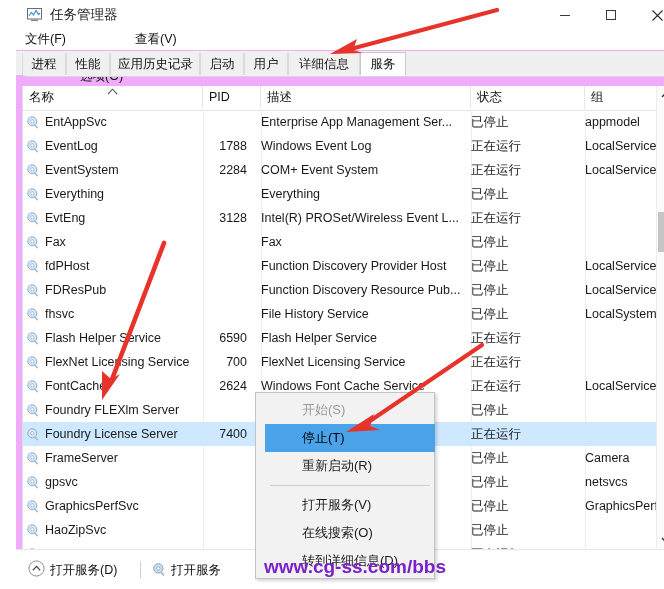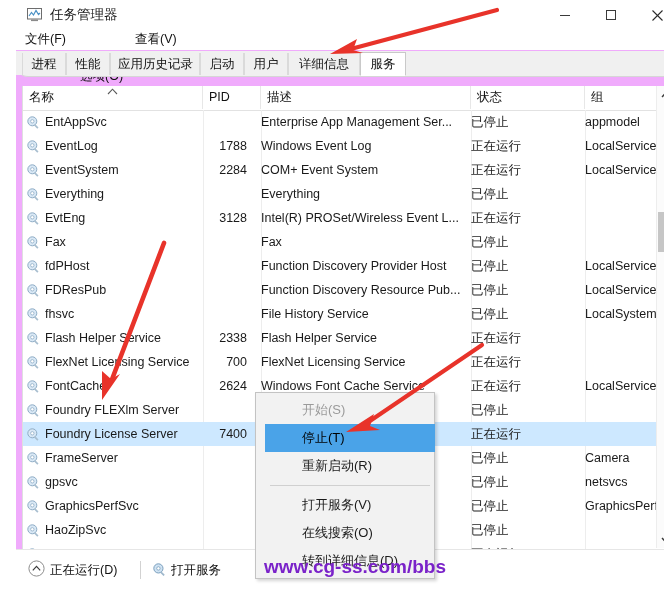--- a/index.html
+++ b/index.html
@@ -516,21 +516,21 @@
           <span class="cell c-stat">已停止</span>
           <span class="cell c-group">LocalSystem...</span>
         </div>
         <div class="row" style="top: 216px;">
           <span class="svc-icon"><svg width="15" height="15" viewBox="0 0 15 15">
               <circle cx="6.3" cy="6.3" r="4.5" fill="#d9e8f5" stroke="#8fadc6" stroke-width="1"></circle>
               <circle cx="6.3" cy="6.3" r="1.7" fill="#ffffff" stroke="#8fadc6" stroke-width="0.8"></circle>
               <rect x="9.1" y="9.1" width="4.8" height="1.7" transform="rotate(45 9.1 9.1)" fill="#a9bfd0"></rect>
             </svg></span>
           <span class="cell c-name">Flash Helper Service</span>
-          <span class="cell c-pid">2338</span>
+          <span class="cell c-pid">6590</span>
           <span class="cell c-desc">Flash Helper Service</span>
           <span class="cell c-stat">正在运行</span>
           <span class="cell c-group"></span>
         </div>
         <div class="row" style="top: 240px;">
           <span class="svc-icon"><svg width="15" height="15" viewBox="0 0 15 15">
               <circle cx="6.3" cy="6.3" r="4.5" fill="#d9e8f5" stroke="#8fadc6" stroke-width="1"></circle>
               <circle cx="6.3" cy="6.3" r="1.7" fill="#ffffff" stroke="#8fadc6" stroke-width="0.8"></circle>
               <rect x="9.1" y="9.1" width="4.8" height="1.7" transform="rotate(45 9.1 9.1)" fill="#a9bfd0"></rect>
             </svg></span>
@@ -664,21 +664,21 @@
       <div class="ctx-item"><span>转到详细信息(D)</span></div>
     </div>
 
   <div id="statusbar">
     <span id="fewer-details">
       <span class="chev">
         <svg width="17" height="17" viewBox="0 0 17 17">
           <circle cx="8.5" cy="8.5" r="7.6" fill="none" stroke="#8c8c8c" stroke-width="1"></circle>
           <polyline points="4.8,10.3 8.5,6.4 12.2,10.3" fill="none" stroke="#3c3c3c" stroke-width="1.2"></polyline>
         </svg>
-      </span><span>正在运行(D)</span>
+      </span><span>打开服务(D)</span>
     </span>
     <div id="sb-divider"></div>
     <span id="open-services">
       <span class="gear">
         <svg width="15" height="15" viewBox="0 0 15 15">
           <circle cx="6.4" cy="6.4" r="4.6" fill="#cfe2f2" stroke="#7a9fbd" stroke-width="1"></circle>
           <circle cx="6.4" cy="6.4" r="1.7" fill="#ffffff" stroke="#7a9fbd" stroke-width="0.8"></circle>
           <rect x="9.2" y="9.2" width="5" height="1.7" transform="rotate(45 9.2 9.2)" fill="#9fb8cc"></rect>
         </svg>
       </span><span>打开服务</span>

